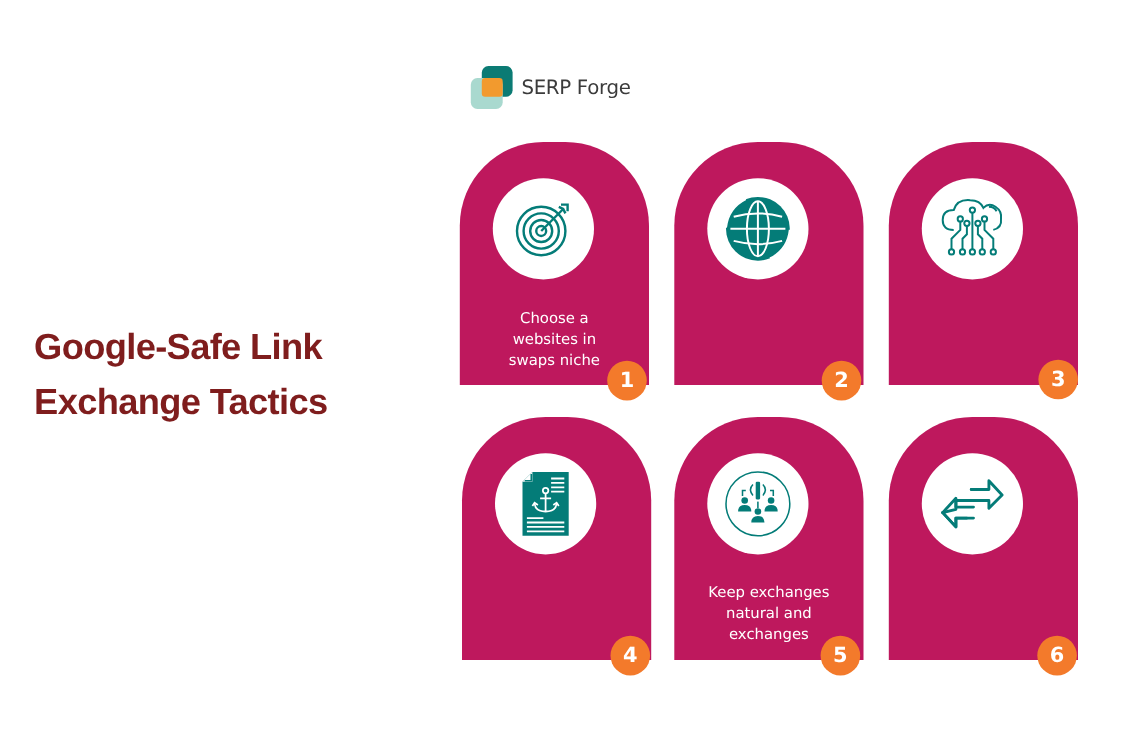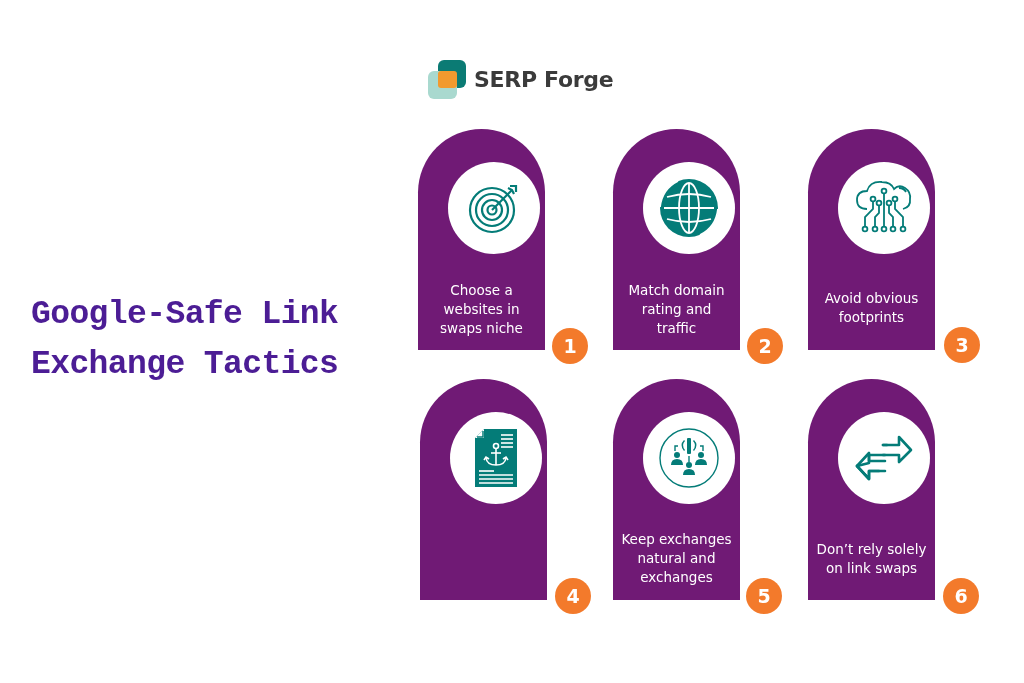--- a/index.html
+++ b/index.html
@@ -5,31 +5,31 @@
   html, body { margin: 0; padding: 0; }
   body {
     width: 1024px; height: 683px; background: #ffffff; position: relative; overflow: hidden;
     font-family: "Liberation Sans", "DejaVu Sans", sans-serif;
   }
   .logo { position: absolute; left: 428px; top: 58px; height: 42px; display: flex; align-items: center; }
   .logo-mark { position: relative; width: 40px; height: 40px; margin-right: 6px; }
   .logo-mark .sq-dark { position: absolute; left: 10px; top: 1px; width: 28px; height: 28px; background: #0b7b74; border-radius: 6px; }
   .logo-mark .sq-light { position: absolute; left: 0; top: 12px; width: 29px; height: 28px; background: #a9d9cf; border-radius: 6px; }
   .logo-mark .sq-orange { position: absolute; left: 10px; top: 12px; width: 19px; height: 17px; background: #f29a2e; border-radius: 3px; }
-  .logo-text { font-family: "DejaVu Sans", sans-serif; font-weight: bold; font-size: 22px; color: #3b3b3b; letter-spacing: -0.3px; }
+  .logo-text { font-family: "DejaVu Sans", sans-serif; font-weight: normal; font-size: 18px; color: #3b3b3b; letter-spacing: -0.3px; }
 
   .headline {
     position: absolute; left: 31px; top: 290px; width: 360px;
-    font-family: Liberation Mono, monospace; font-weight: bold; font-size: 33px; line-height: 50px;
-    color: #4c1d95; letter-spacing: -0.6px;
+    font-family: Liberation Sans, sans-serif; font-weight: bold; font-size: 33px; line-height: 50px;
+    color: #7f1d1d; letter-spacing: -0.6px;
   }
   .headline span { display: block; white-space: nowrap; }
 
   .card {
-    position: absolute; width: 127px; background: #701a75;
+    position: absolute; width: 172px; background: #be185d;
     border-radius: 76px 76px 0 0;
   }
   .card .icon-circle {
     position: absolute; left: 30px; top: 33px; width: 92px; height: 92px; border-radius: 50%;
     background: #ffffff; display: flex; align-items: center; justify-content: center;
   }
   .card .label {
     position: absolute; left: 4px; right: 4px; color: #ffffff; text-align: center;
     font-family: "DejaVu Sans", sans-serif; font-size: 13.5px; line-height: 19px;
   }
@@ -83,25 +83,20 @@
       <g fill="none" stroke="#ffffff" stroke-width="1.8">
         <ellipse cx="31" cy="31" rx="10" ry="25"></ellipse>
         <line x1="31" y1="6" x2="31" y2="56"></line>
         <path d="M9 20 Q31 14 53 20"></path>
         <line x1="6" y1="31" x2="56" y2="31"></line>
         <path d="M9 42 Q31 48 53 42"></path>
         <path d="M2 30 Q4 12 20 4 M60 32 Q58 50 42 58"></path>
       </g>
     </svg>
   </div>
-  <div class="label" style="top:152px;">
-    <div>Match domain</div>
-    <div>rating and</div>
-    <div>traffic</div>
-  </div>
 </div>
 <div class="badge" style="left:747px; top:328px;">2</div>
 
 <div class="card" style="left:808px; top:129px; height:221px;">
   <div class="icon-circle">
     <svg width="62" height="58" viewBox="0 0 62 58" fill="none" stroke="#047c78" stroke-width="1.8">
       <path d="M14 30 Q4 30 4 21 Q4 12 14 12 Q17 2 29 3 Q38 3 41 10 Q46 5 52 9 Q58 13 57 20 Q58 28 50 30"></path>
       <path d="M46 9 Q51 9 53 13"></path>
       <circle cx="31" cy="12" r="2.4"></circle>
       <circle cx="20" cy="20" r="2.4"></circle>
@@ -109,24 +104,20 @@
       <circle cx="36" cy="24" r="2.4"></circle>
         <circle cx="42" cy="20" r="2.4"></circle>
       <line x1="31" y1="14" x2="31" y2="48"></line>
       <path d="M20 22 V30 L12 38 V48 M26 26 V34 L22 38 V48 M36 26 V34 L40 38 V48 M42 22 V30 L50 38 V48"></path>
       <circle cx="12" cy="50" r="2.4"></circle>
         <circle cx="22" cy="50" r="2.4"></circle>
       <circle cx="31" cy="50" r="2.4"></circle>
         <circle cx="40" cy="50" r="2.4"></circle>
         <circle cx="50" cy="50" r="2.4"></circle>
     </svg>
-  </div>
-  <div class="label" style="top:160px;">
-    <div>Avoid obvious</div>
-    <div>footprints</div>
   </div>
 </div>
 <div class="badge" style="left:944px; top:327px;">3</div>
 
 <div class="card" style="left:420px; top:379px; height:221px;">
   <div class="icon-circle">
     <svg width="44" height="60" viewBox="0 0 44 60">
       <path d="M10 1 H43 V59 H1 V10 Z" fill="#047c78"></path>
       <path d="M1 10 L10 10 L10 1 Z" fill="#ffffff"></path>
       <path d="M3 9 L9 9 L9 3" fill="none" stroke="#047c78" stroke-width="1.5"></path>
@@ -180,18 +171,14 @@
 <div class="card" style="left:808px; top:379px; height:221px;">
   <div class="icon-circle">
     <svg width="62" height="50" viewBox="0 0 62 50" fill="none" stroke="#047c78" stroke-width="2.6" stroke-linejoin="round" stroke-linecap="round">
       <path d="M30 12 H46 V4 L58 17 L46 29 V22 H30"></path>
       <line x1="30" y1="12" x2="34" y2="12"></line>
       <path d="M32 22 H16 V30 L4 33 M32 38 H16 V46 L4 33"></path>
       <path d="M4 33 L16 20 V28 H32"></path>
       <path d="M4 33 L16 46 V38 H26"></path>
     </svg>
   </div>
-  <div class="label" style="top:161px;">
-    <div>Don’t rely solely</div>
-    <div>on link swaps</div>
-  </div>
 </div>
 <div class="badge" style="left:943px; top:578px;">6</div>
 
 </body></html>

